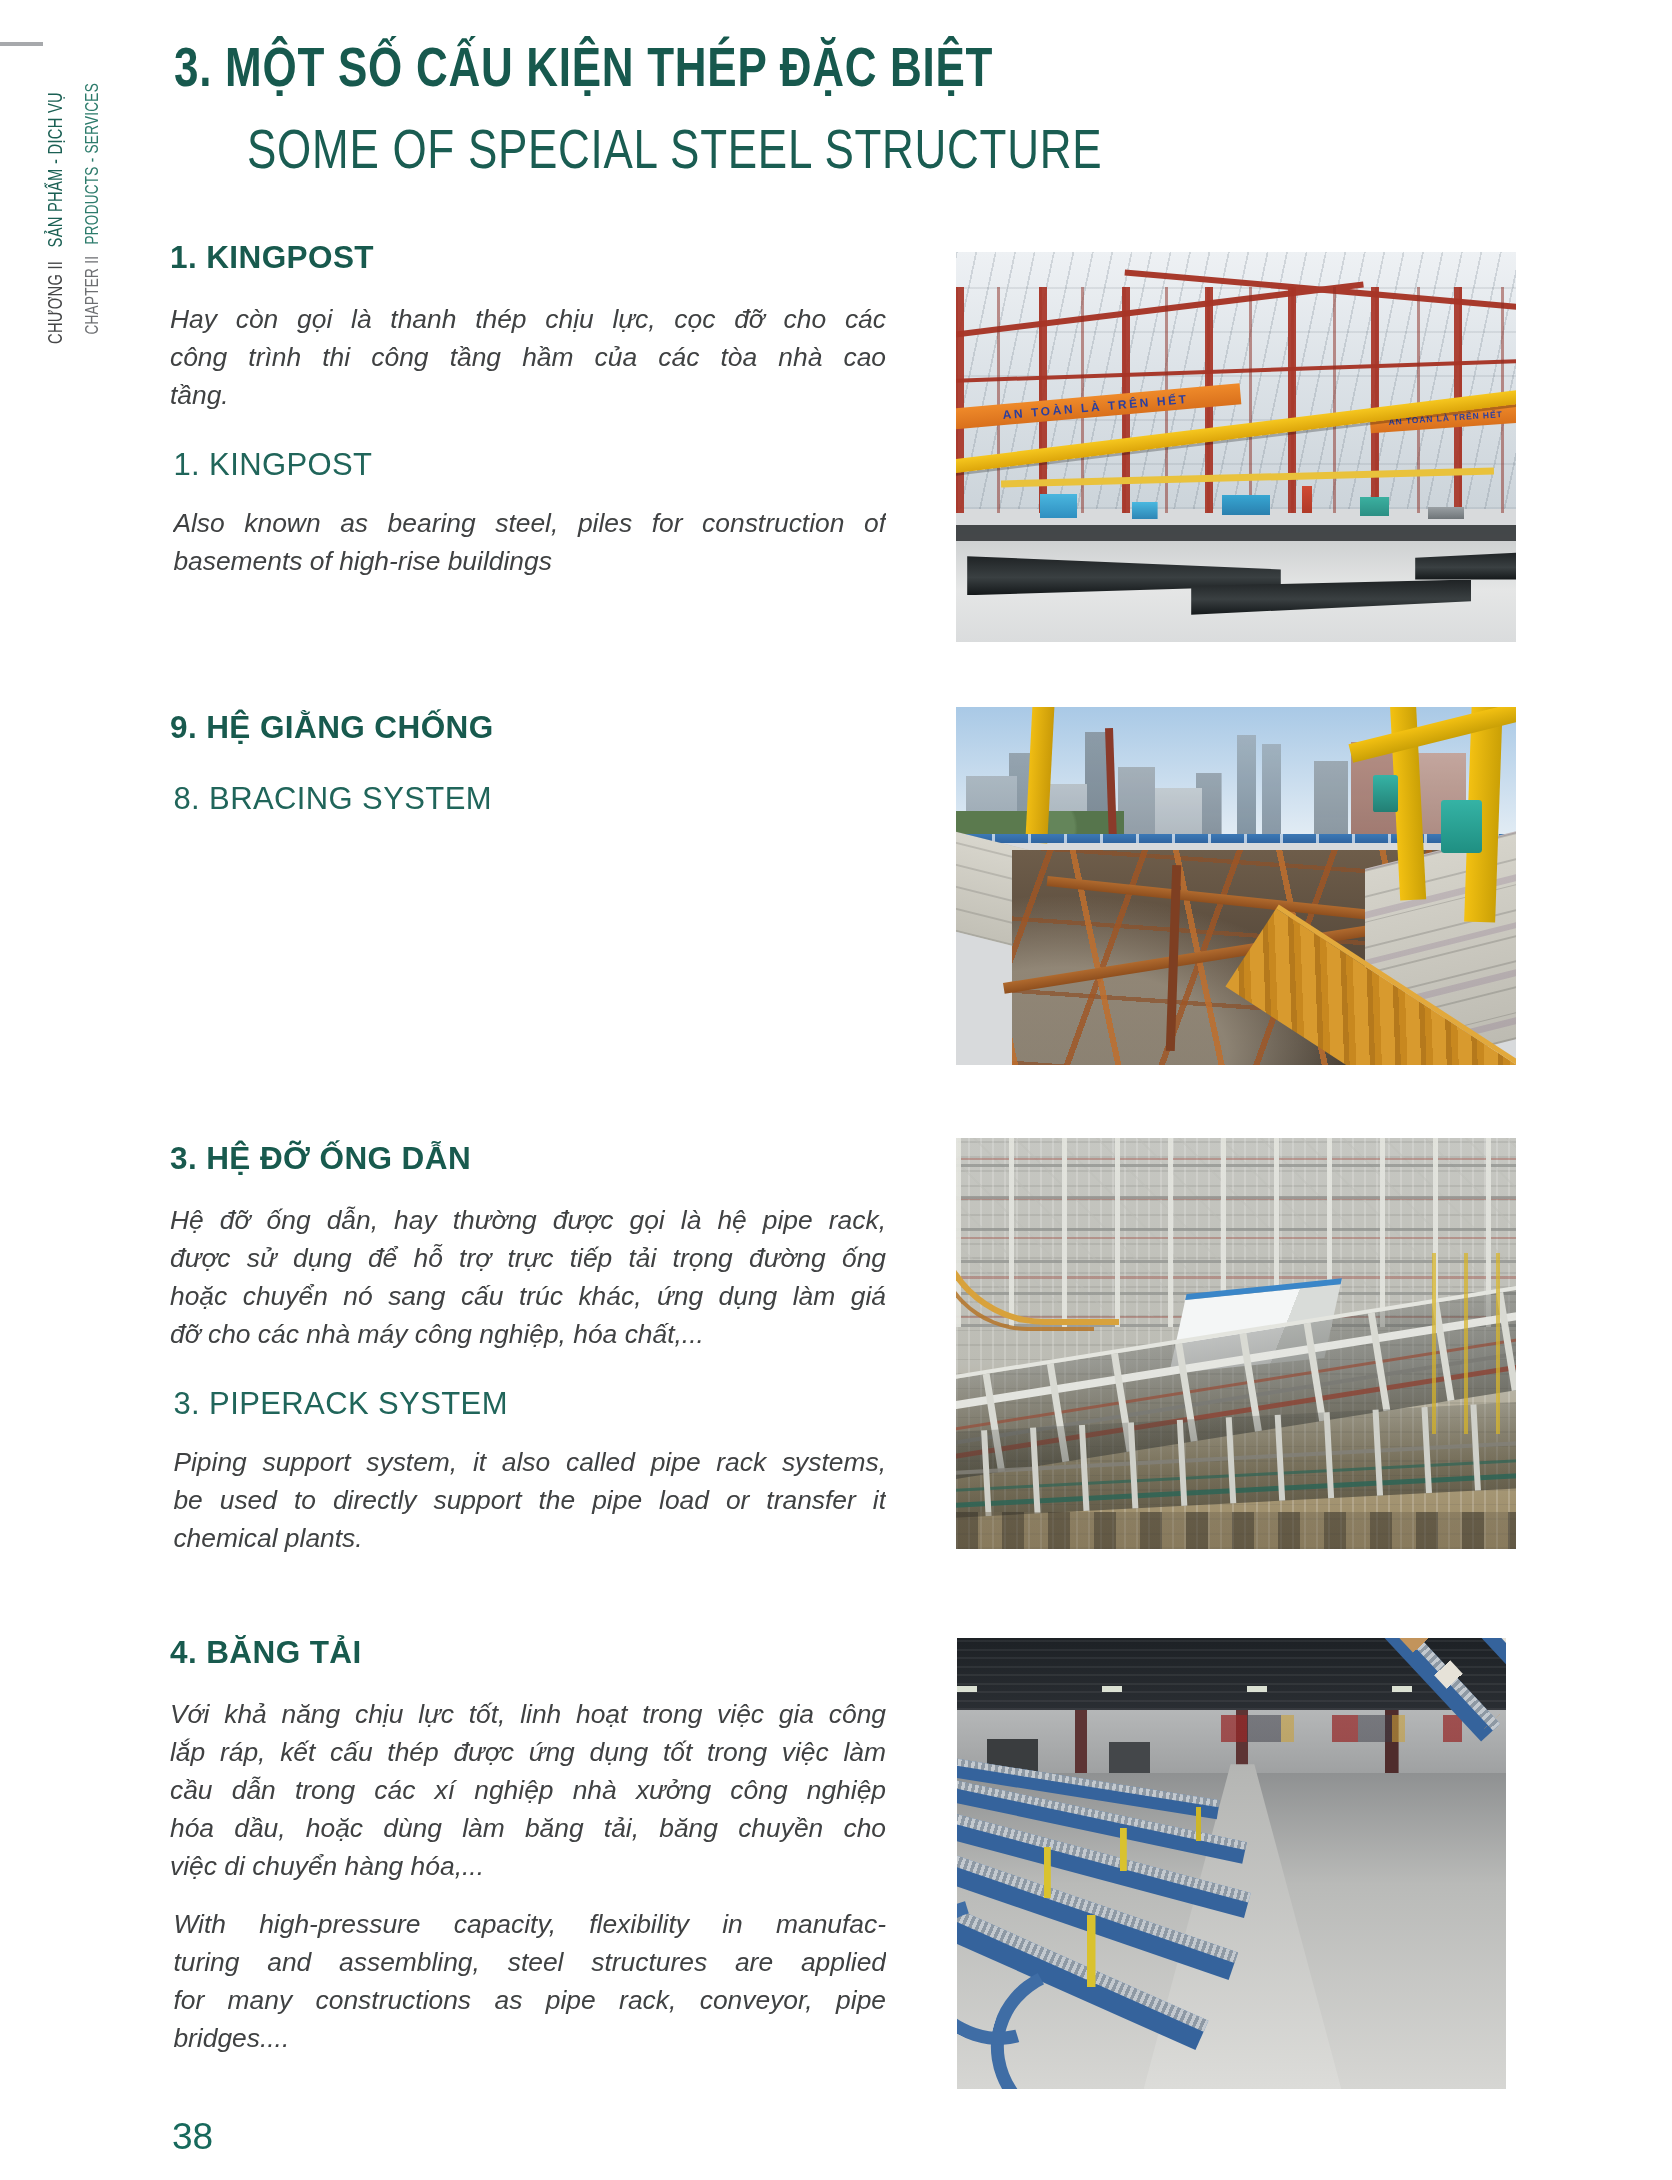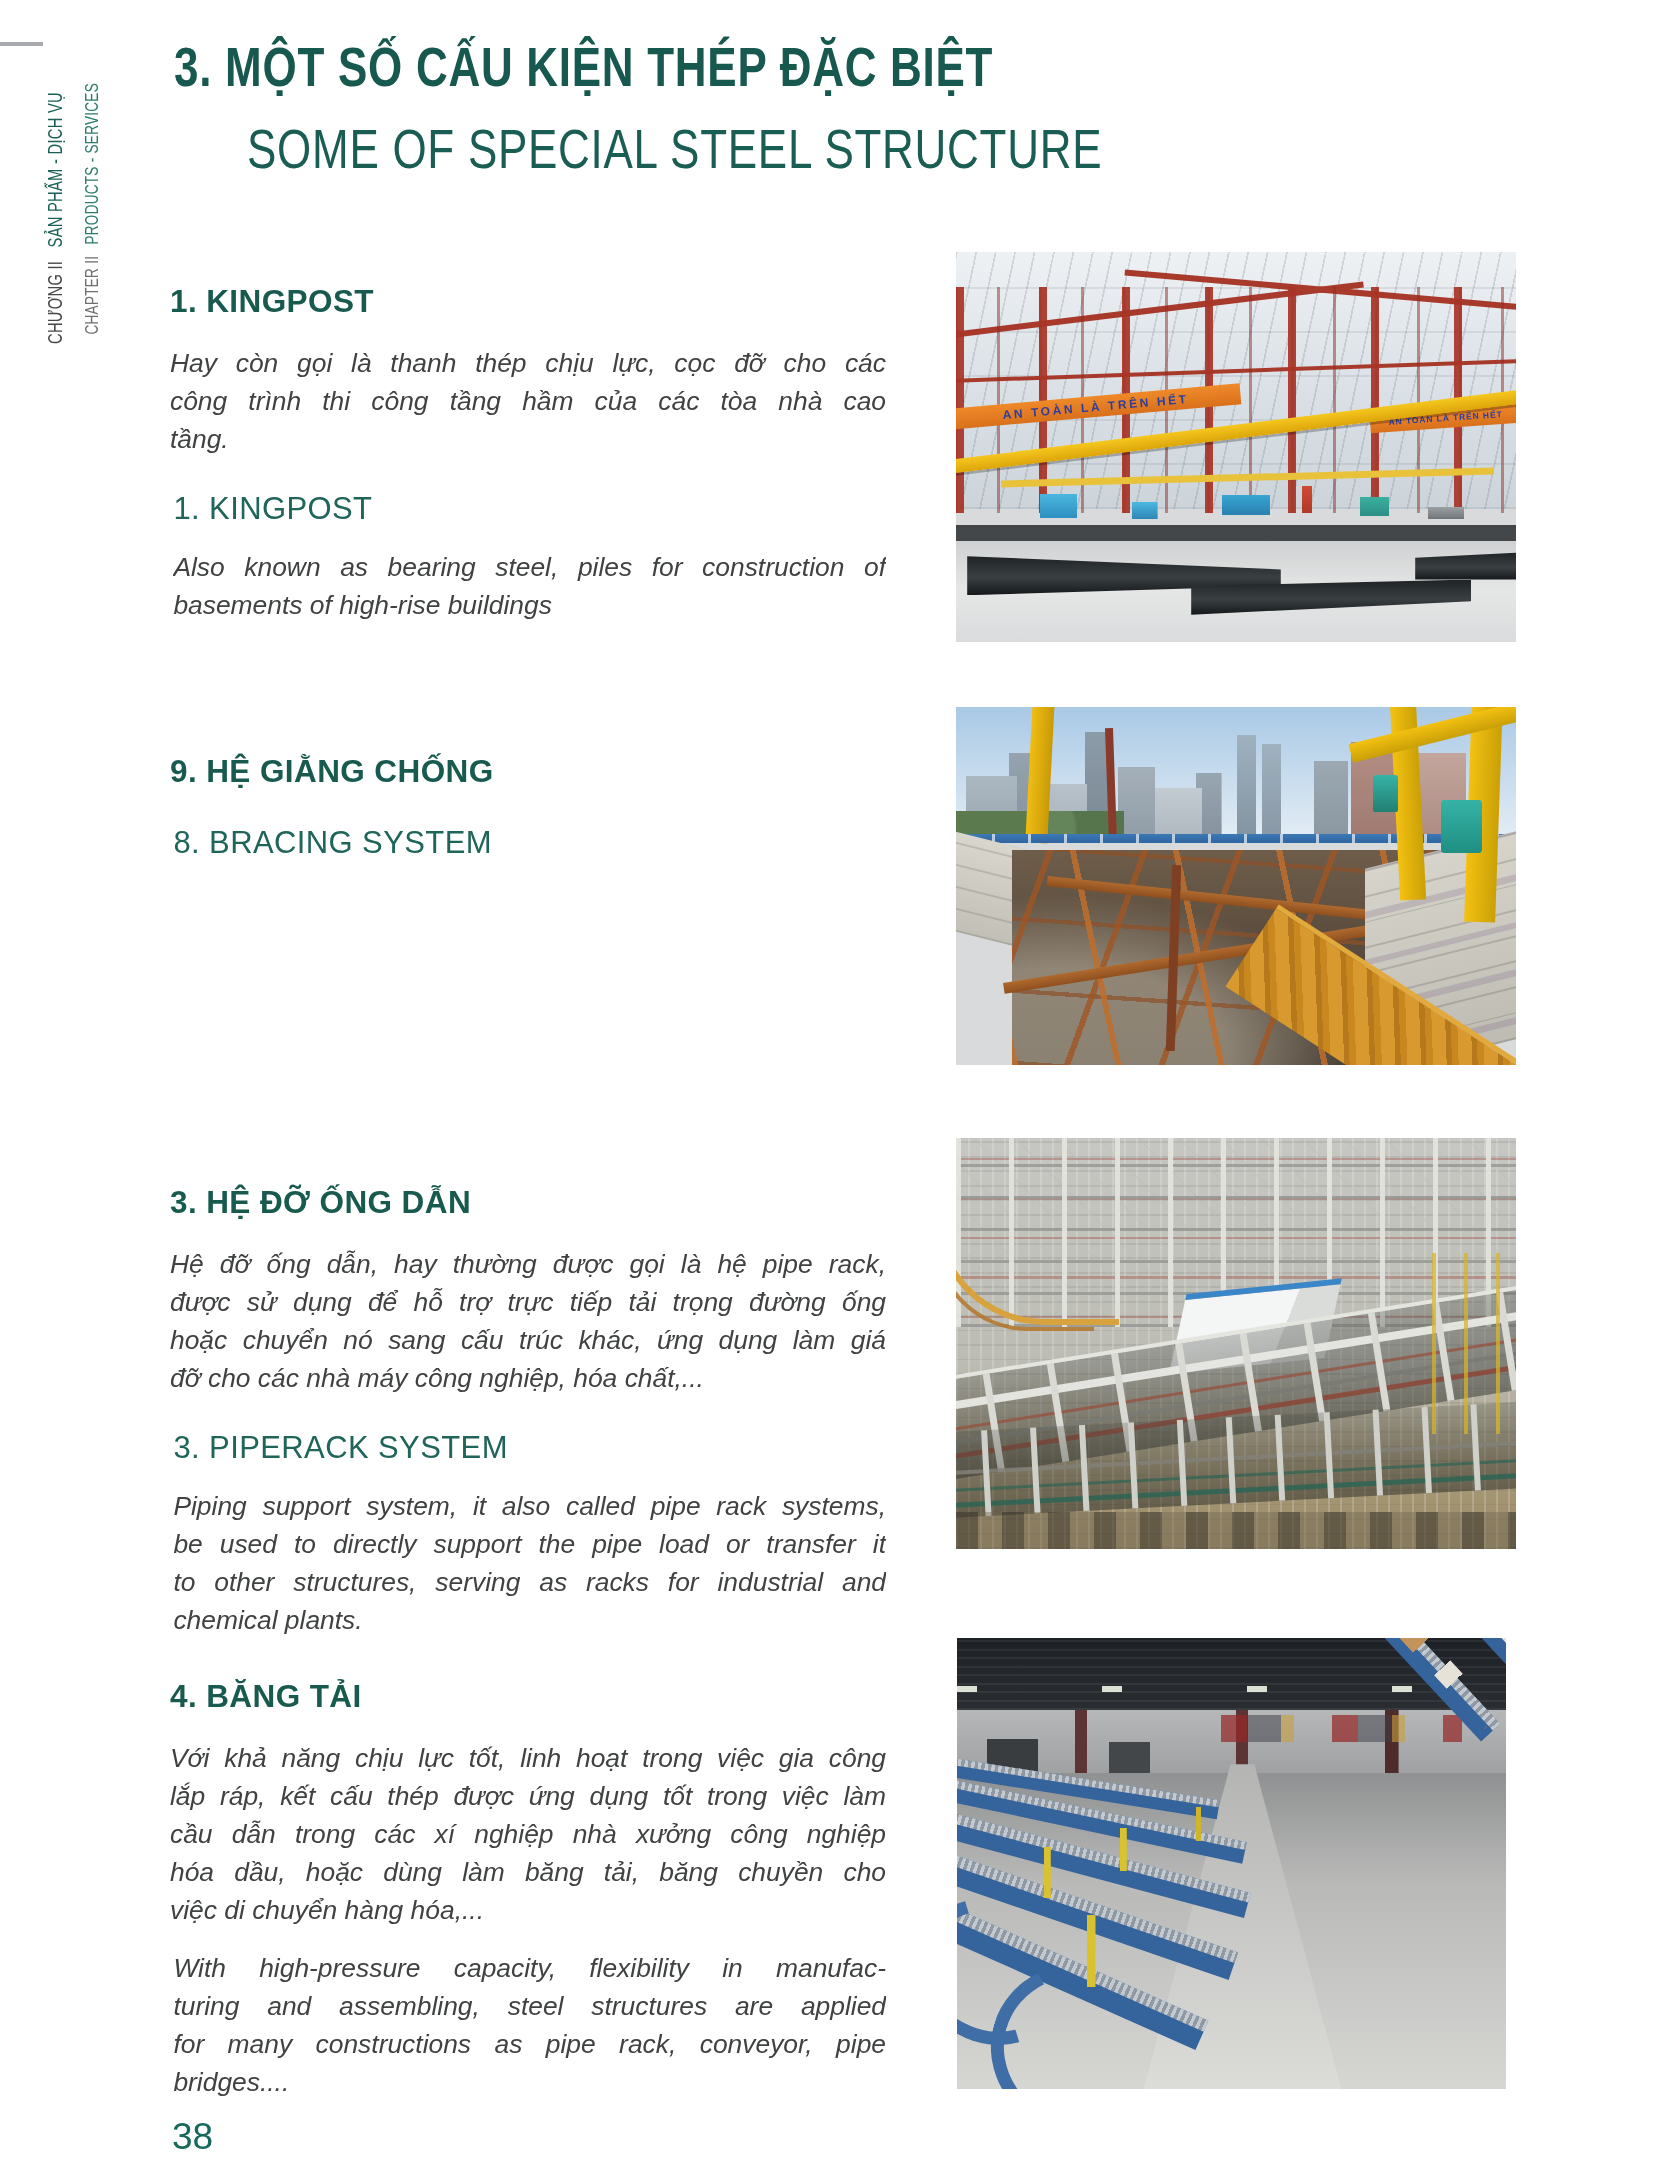--- a/index.html
+++ b/index.html
@@ -29,21 +29,21 @@
     font-weight:700;color:#17594e;transform:scaleX(.80);transform-origin:left top;
     white-space:nowrap;letter-spacing:0.9px;
   }
   .title2{
     position:absolute;left:247px;top:119px;font-size:55px;line-height:61px;
     font-weight:500;color:#1a5d52;transform:scaleX(.80);transform-origin:left top;
     white-space:nowrap;letter-spacing:0.9px;
   }
 
   
-  .sec{position:absolute;left:170px;width:716px;margin-top:44px;}
+  .sec{position:absolute;left:170px;width:716px;}
   #sec1{top:237px;} #sec2{top:707px;} #sec3{top:1138px;} #sec4{top:1632px;}
   .h-vi{margin:0;font-size:31.5px;line-height:41px;font-weight:700;color:#185a4e;letter-spacing:0.4px;}
   .h-en{margin:31px 0 0 3.4px;font-size:31px;line-height:39px;font-weight:500;color:#20655a;letter-spacing:0.4px;}
   .body{margin:22px 0 0;font-style:italic;}
   .body-en{margin:20.4px 0 0 3.4px;}
   .bl{height:38px;line-height:38px;font-size:26.4px;color:#3f4142;overflow:hidden;}
   .bl.j{text-align:justify;text-align-last:justify;}
 
   .pagenum{position:absolute;left:172px;top:2116px;font-size:37px;font-weight:500;color:#17695c;}
 
@@ -271,21 +271,20 @@
   <div class="body body-vi">
     <div class="bl j">Hệ đỡ ống dẫn, hay thường được gọi là hệ pipe rack,</div>
     <div class="bl j">được sử dụng để hỗ trợ trực tiếp tải trọng đường ống</div>
     <div class="bl j">hoặc chuyển nó sang cấu trúc khác, ứng dụng làm giá</div>
     <div class="bl">đỡ cho các nhà máy công nghiệp, hóa chất,...</div>
   </div>
   <h3 class="h-en">3. PIPERACK SYSTEM</h3>
   <div class="body body-en">
     <div class="bl j">Piping support system, it also called pipe rack systems,</div>
     <div class="bl j">be used to directly support the pipe load or transfer it</div>
-    <div class="bl j">to other structures, serving as racks for industrial and</div>
     <div class="bl">chemical plants.</div>
   </div>
 </section>
 
 <section class="sec" id="sec4">
   <h2 class="h-vi">4. BĂNG TẢI</h2>
   <div class="body body-vi">
     <div class="bl j">Với khả năng chịu lực tốt, linh hoạt trong việc gia công</div>
     <div class="bl j">lắp ráp, kết cấu thép được ứng dụng tốt trong việc làm</div>
     <div class="bl j">cầu dẫn trong các xí nghiệp nhà xưởng công nghiệp</div>

